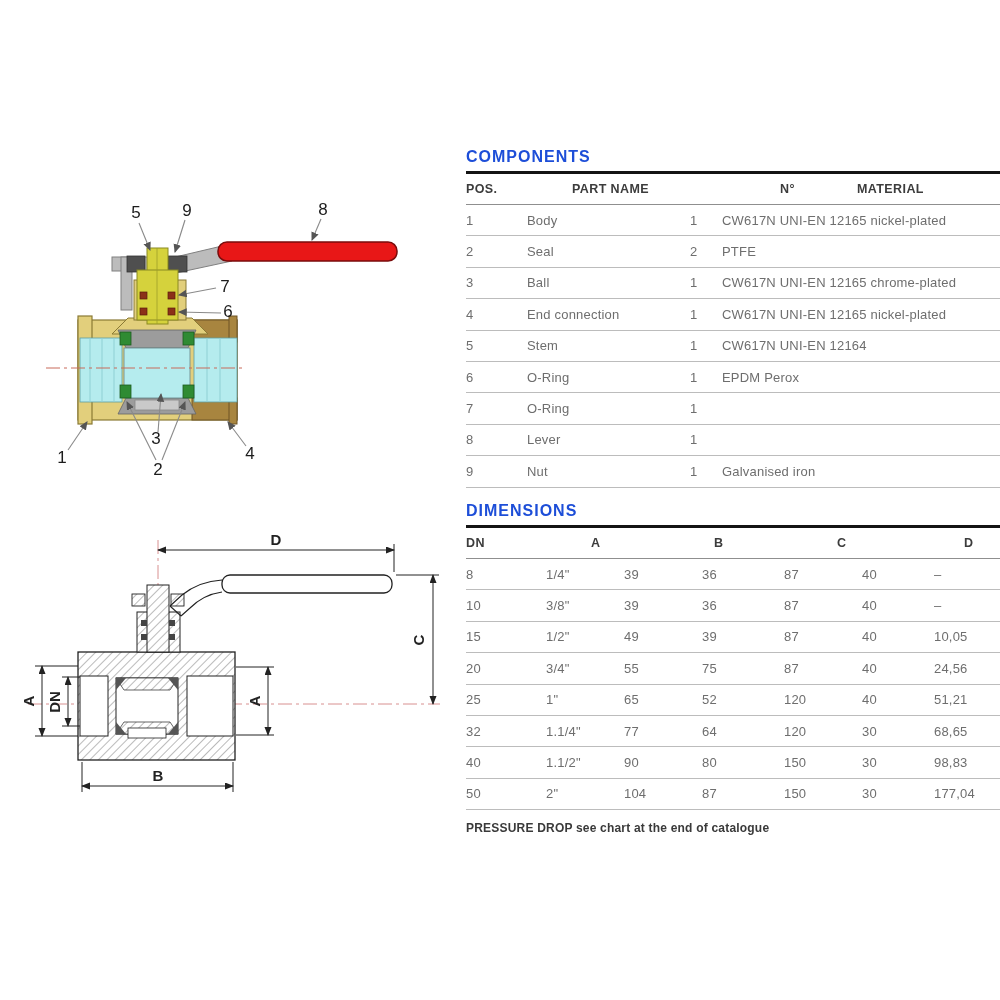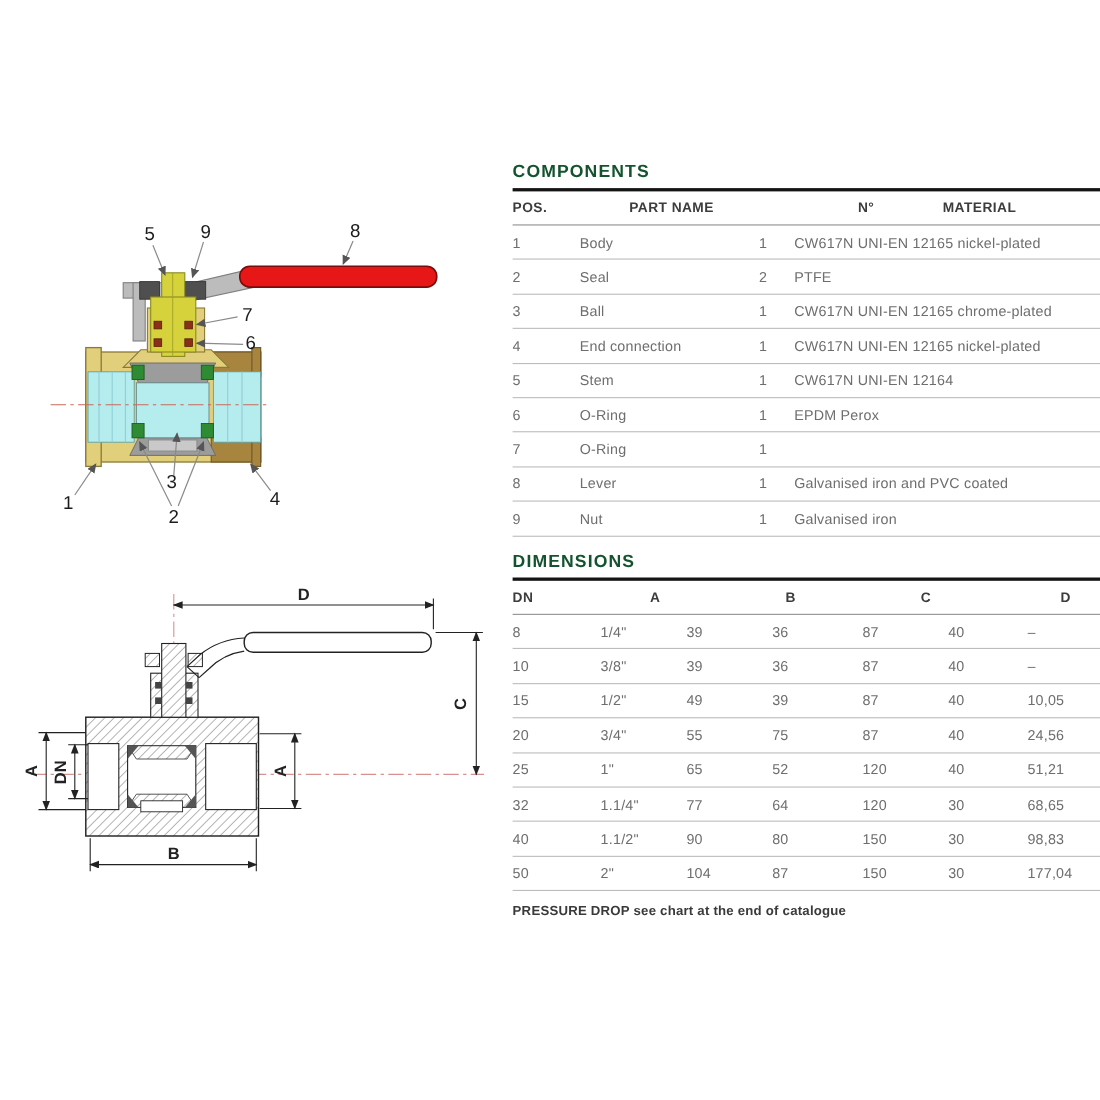--- a/index.html
+++ b/index.html
@@ -4,21 +4,21 @@
 <style>
   * { margin:0; padding:0; box-sizing:border-box; }
   html,body { background:#fff; }
   body { font-family:"Liberation Sans", sans-serif; }
   .canvas { position:relative; width:1000px; height:1000px; background:#ffffff; overflow:hidden; }
 
   .fig { position:absolute; }
 
   
   .section { position:absolute; left:466px; width:534px; }
-  .sec-title { font-size:16px; font-weight:bold; letter-spacing:1px; color:#14532d; height:20px; }
+  .sec-title { font-size:16px; font-weight:bold; letter-spacing:1px; color:#1d4ed8; height:20px; }
   .rule-thick { border-top:3px solid #141414; margin-top:3px; }
   .thead { height:31px; align-items:center; font-size:12.5px; font-weight:bold;
            letter-spacing:.4px; color:#3c3c3c; border-bottom:1px solid #8f8f8f;gap:45px; }
   .trow { height:31.4px; align-items:center; font-size:13px; color:#6e6e6e;
           border-bottom:1px solid #bcbcbc; letter-spacing:.2px; }
   .comp-grid { display:grid; grid-template-columns:61px 163px 32px 1fr; }
   .dim-grid  { display:grid; grid-template-columns:80px 78px 78px 82px 78px 72px 1fr; }
   .cell { overflow:hidden; white-space:nowrap; }
   .note { margin-top:11px; font-size:12px; font-weight:600; color:#3a3a3a; letter-spacing:.2px; }
 
@@ -259,21 +259,20 @@
         <div class="trow comp-grid">
           <span class="cell">7</span>
           <span class="cell">O-Ring</span>
           <span class="cell">1</span>
         </div>
 
         <div class="trow comp-grid">
           <span class="cell">8</span>
           <span class="cell">Lever</span>
           <span class="cell">1</span>
-          <span class="cell">Galvanised iron and PVC coated</span>
         </div>
 
         <div class="trow comp-grid">
           <span class="cell">9</span>
           <span class="cell">Nut</span>
           <span class="cell">1</span>
           <span class="cell">Galvanised iron</span>
         </div>
       </div>
   </section>

